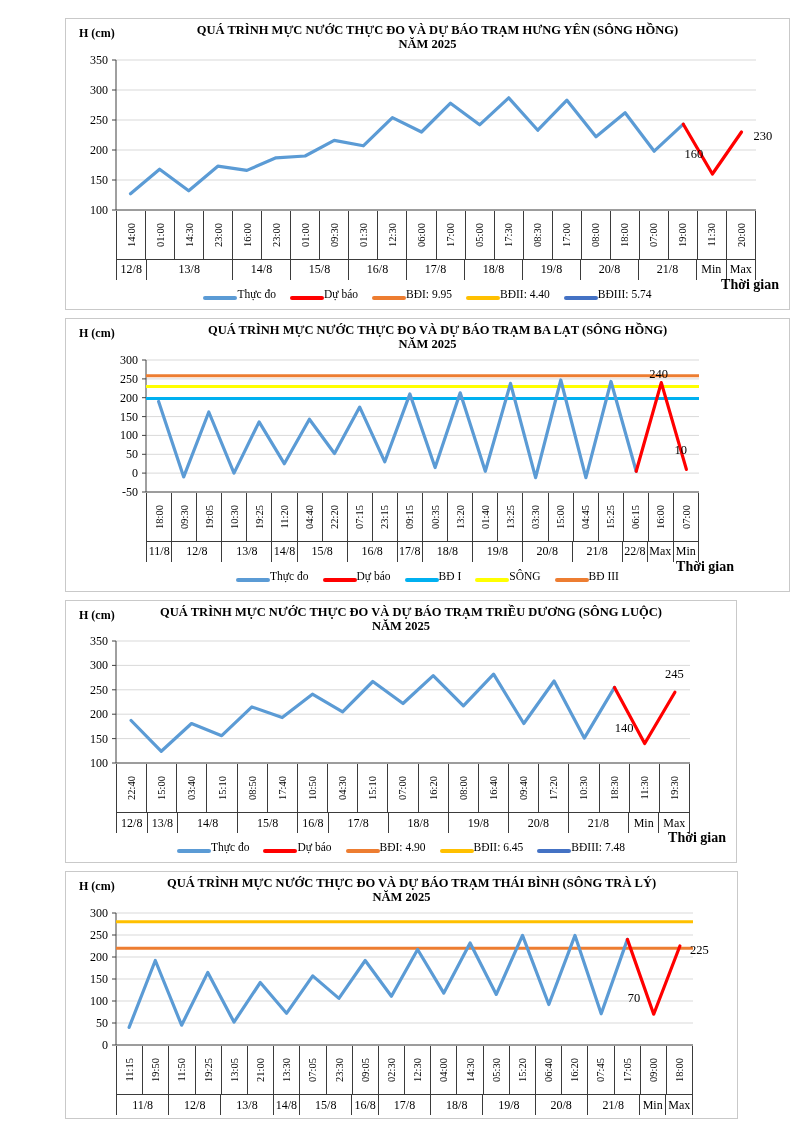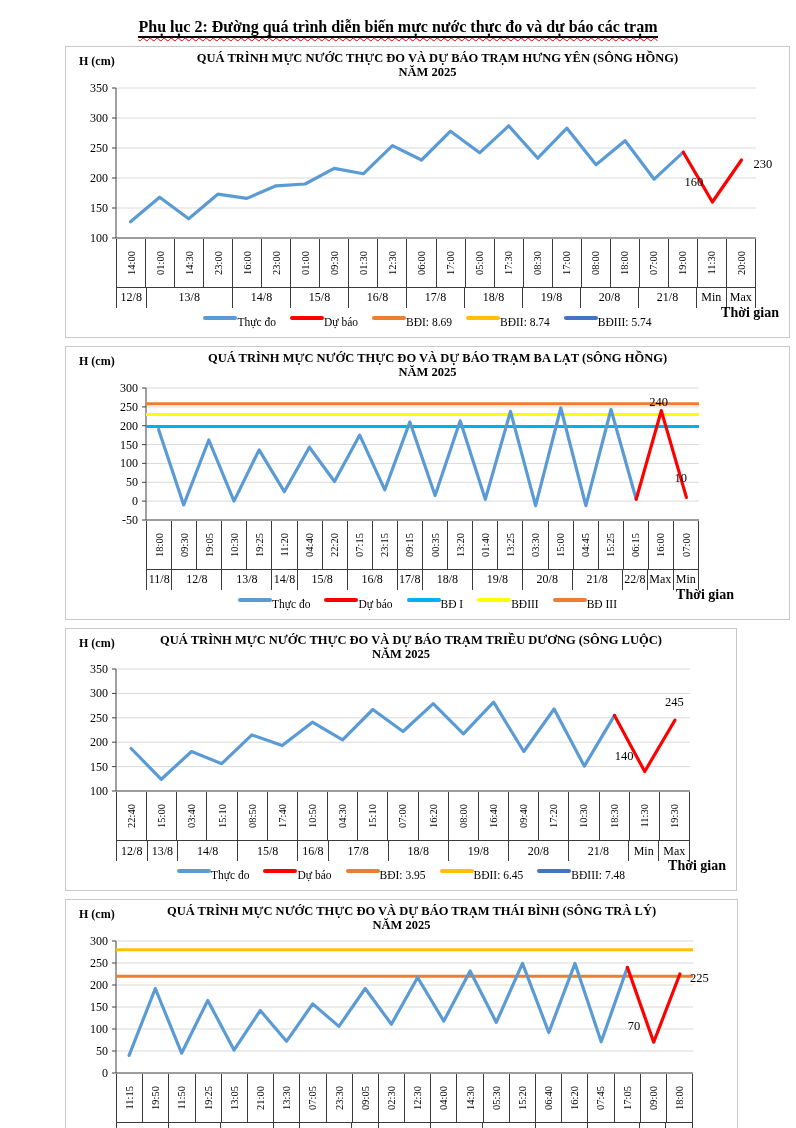--- a/index.html
+++ b/index.html
@@ -28,31 +28,30 @@
   }
   .time-cell:last-child { border-right:1px solid #3b3b3b; }
   .vt { writing-mode:vertical-rl; transform:rotate(180deg); font-size:10.5px; white-space:nowrap; }
   .dates-row { display:flex; }
   .date-cell {
       display:flex; align-items:center; justify-content:center;
       border-left:1px solid #3b3b3b; height:20px; font-size:12px; overflow:hidden;
   }
   .date-cell:last-child { border-right:1px solid #3b3b3b; }
   .legend-row { position:relative; display:flex; align-items:center; justify-content:center; gap:14px; height:24px; margin-top:2px; }
-  .legend-item { display:flex; align-items:flex-start; gap:0; }
+  .legend-item { display:flex; align-items:flex-end; gap:0; }
   .legend-marker { width:34px; height:4px; border-radius:2px; }
   .legend-label { font-size:11.5px; }
   .xlabel { position:absolute; bottom:13px; font-weight:bold; font-size:14px; }
 </style>
 </head>
 <body>
 
 <div class="page">
 
-  <h1 class="page-title"><span>Phụ lục 2: Đường quá trình diễn biến mực nước thực đo và dự báo các trạm</span></h1>
 
   <section class="chart-box" style="width: 725px;">
     <div class="h-label">H (cm)</div>
     <div class="chart-title">QUÁ TRÌNH MỰC NƯỚC THỰC ĐO VÀ DỰ BÁO TRẠM HƯNG YÊN  (SÔNG HỒNG)</div>
     <div class="chart-subtitle">NĂM 2025</div>
     <div class="plot-wrap">
         <svg width="726" height="159" viewBox="0 0 726 159" xmlns="http://www.w3.org/2000/svg">
           <line x1="46" y1="158" x2="50" y2="158" stroke="#404040" stroke-width="1"></line>
           <text x="42" y="162" text-anchor="end" font-size="12" font-family="Liberation Serif, serif" fill="#000">100</text>
           <line x1="50" y1="128" x2="690" y2="128" stroke="#D9D9D9" stroke-width="1"></line>
@@ -166,25 +165,25 @@
       <div class="legend-item">
           <div class="legend-marker" style="background: rgb(91, 155, 213);"></div>
           <span class="legend-label">Thực đo</span>
         </div>
         <div class="legend-item">
           <div class="legend-marker" style="background: rgb(255, 0, 0);"></div>
           <span class="legend-label">Dự báo</span>
         </div>
         <div class="legend-item">
           <div class="legend-marker" style="background: rgb(237, 125, 49);"></div>
-          <span class="legend-label">BĐI: 8.69</span>
+          <span class="legend-label">BĐI: 9.95</span>
         </div>
         <div class="legend-item">
           <div class="legend-marker" style="background: rgb(255, 192, 0);"></div>
-          <span class="legend-label">BĐII: 8.74</span>
+          <span class="legend-label">BĐII: 4.40</span>
         </div>
         <div class="legend-item">
           <div class="legend-marker" style="background: rgb(68, 114, 196);"></div>
           <span class="legend-label">BĐIII: 5.74</span>
         </div>
         <span class="xlabel" style="right: 10px;">Thời gian</span>
     </div>
   </section>
 
   <section class="chart-box" style="width: 725px;">
@@ -321,21 +320,21 @@
         <div class="legend-item">
           <div class="legend-marker" style="background: rgb(255, 0, 0);"></div>
           <span class="legend-label">Dự báo</span>
         </div>
         <div class="legend-item">
           <div class="legend-marker" style="background: rgb(0, 176, 240);"></div>
           <span class="legend-label">BĐ I</span>
         </div>
         <div class="legend-item">
           <div class="legend-marker" style="background: rgb(255, 255, 0);"></div>
-          <span class="legend-label">BĐIII</span>
+          <span class="legend-label">SÔNG</span>
         </div>
         <div class="legend-item">
           <div class="legend-marker" style="background: rgb(237, 125, 49);"></div>
           <span class="legend-label">BĐ III</span>
         </div>
         <span class="xlabel" style="right: 55px;">Thời gian</span>
     </div>
   </section>
 
   <section class="chart-box" style="width: 672px;">
@@ -448,21 +447,21 @@
       <div class="legend-item">
           <div class="legend-marker" style="background: rgb(91, 155, 213);"></div>
           <span class="legend-label">Thực đo</span>
         </div>
         <div class="legend-item">
           <div class="legend-marker" style="background: rgb(255, 0, 0);"></div>
           <span class="legend-label">Dự báo</span>
         </div>
         <div class="legend-item">
           <div class="legend-marker" style="background: rgb(237, 125, 49);"></div>
-          <span class="legend-label">BĐI: 3.95</span>
+          <span class="legend-label">BĐI: 4.90</span>
         </div>
         <div class="legend-item">
           <div class="legend-marker" style="background: rgb(255, 192, 0);"></div>
           <span class="legend-label">BĐII: 6.45</span>
         </div>
         <div class="legend-item">
           <div class="legend-marker" style="background: rgb(68, 114, 196);"></div>
           <span class="legend-label">BĐIII: 7.48</span>
         </div>
         <span class="xlabel" style="right: 10px;">Thời gian</span>

